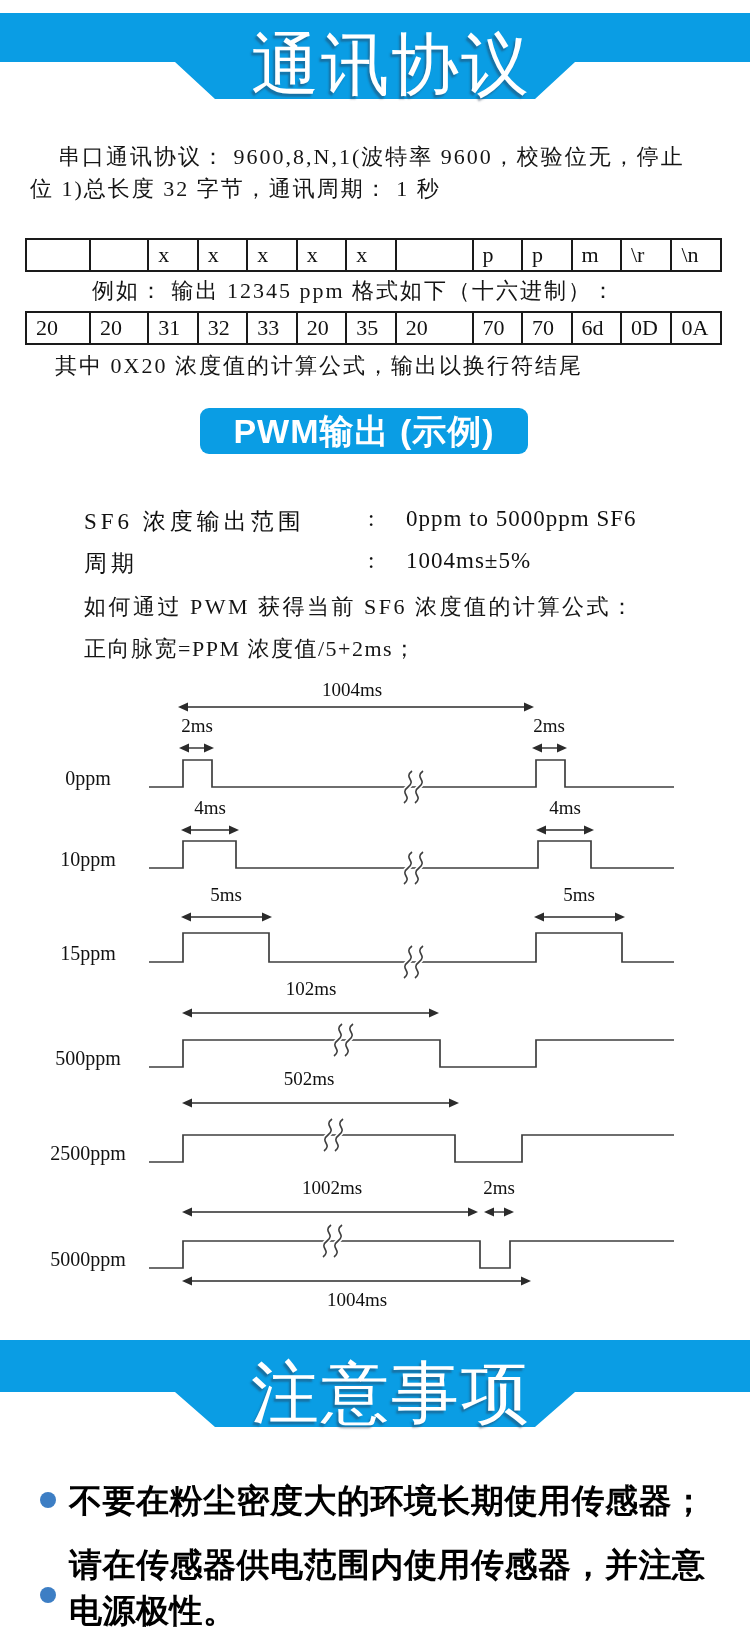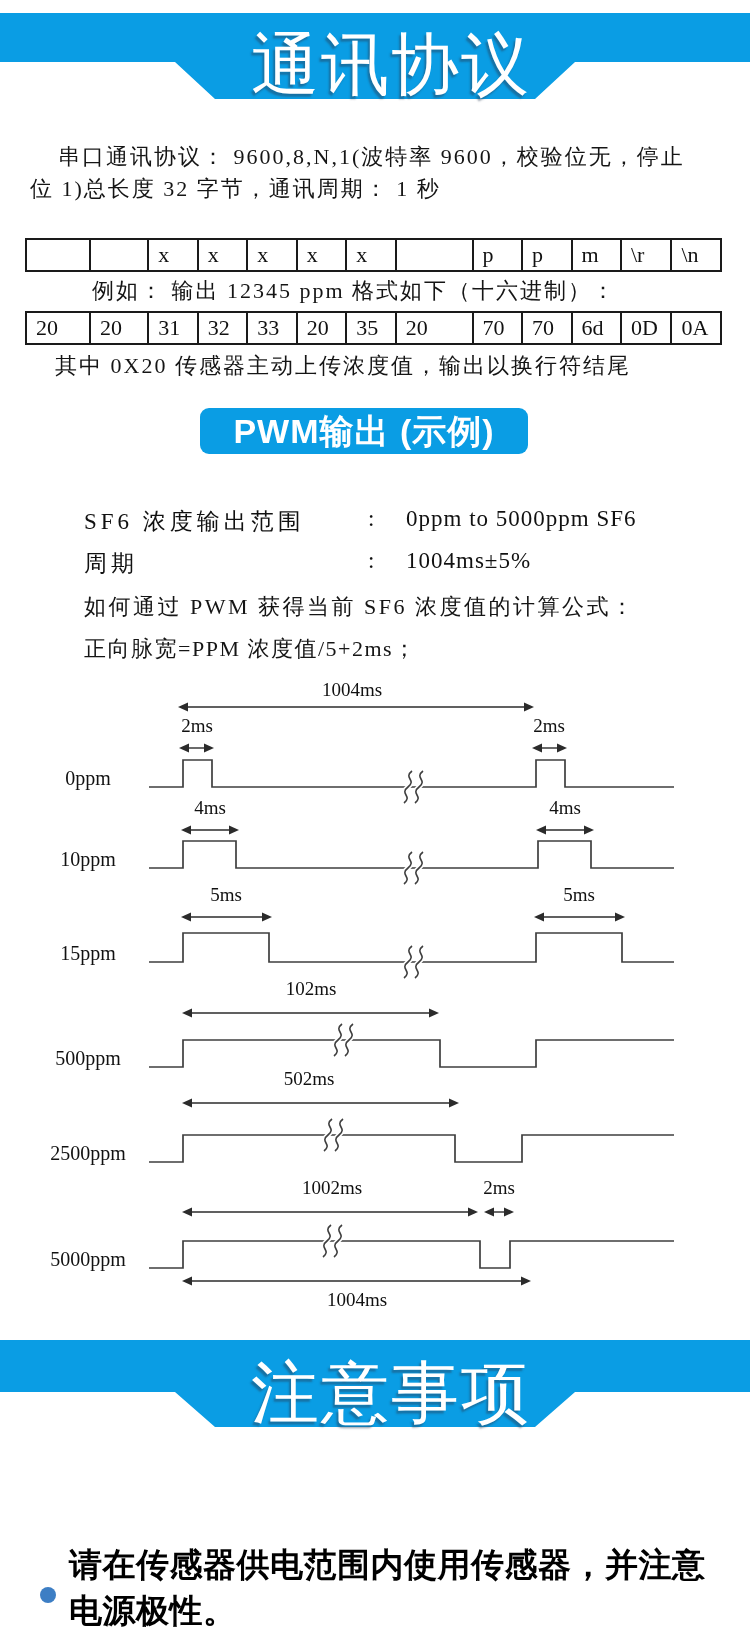--- a/index.html
+++ b/index.html
@@ -100,21 +100,21 @@
     <div class="cell">20</div>
     <div class="cell">35</div>
     <div class="cell">20</div>
     <div class="cell">70</div>
     <div class="cell">70</div>
     <div class="cell">6d</div>
     <div class="cell">0D</div>
     <div class="cell">0A</div>
   </div>
 
-  <div id="p4" class="para">其中 0X20 传感器主动上传浓度值，输出以换行符结尾</div>
+  <div id="p4" class="para">其中 0X20 浓度值的计算公式，输出以换行符结尾</div>
 
   <div id="pwm-pill">PWM输出 (示例)</div>
 
   <div id="spec1" class="spec-line">
     <span class="s-name">SF6 浓度输出范围</span>
     <span class="s-colon">:</span>
     <span class="s-value">0ppm to 5000ppm SF6</span>
   </div>
   <div id="spec2" class="spec-line">
     <span class="s-name">周期</span>
@@ -219,18 +219,22 @@
         <line x1="190" y1="1281" x2="523" y2="1281" stroke="#2b2b2b" stroke-width="1.4"></line>
         <polygon points="182,1281 192,1276.6 192,1285.4" fill="#2b2b2b"></polygon>
         <polygon points="531,1281 521,1276.6 521,1285.4" fill="#2b2b2b"></polygon>
         <text x="357" y="1302" font-size="19" text-anchor="middle" dominant-baseline="middle" fill="#111">1004ms</text>
       </g>
     </svg>
 
   <div id="banner2" class="banner"></div>
   <div id="banner2-title" class="banner-title">注意事项</div>
 
+  <div id="note1" class="note">
+    <div class="dot"></div>
+    <div class="note-text">不要在粉尘密度大的环境长期使用传感器；</div>
+  </div>
   <div id="note2" class="note">
     <div class="dot"></div>
     <div class="note-text">请在传感器供电范围内使用传感器，并注意电源极性。</div>
   </div>
 
 </div>
 
 </body></html>

